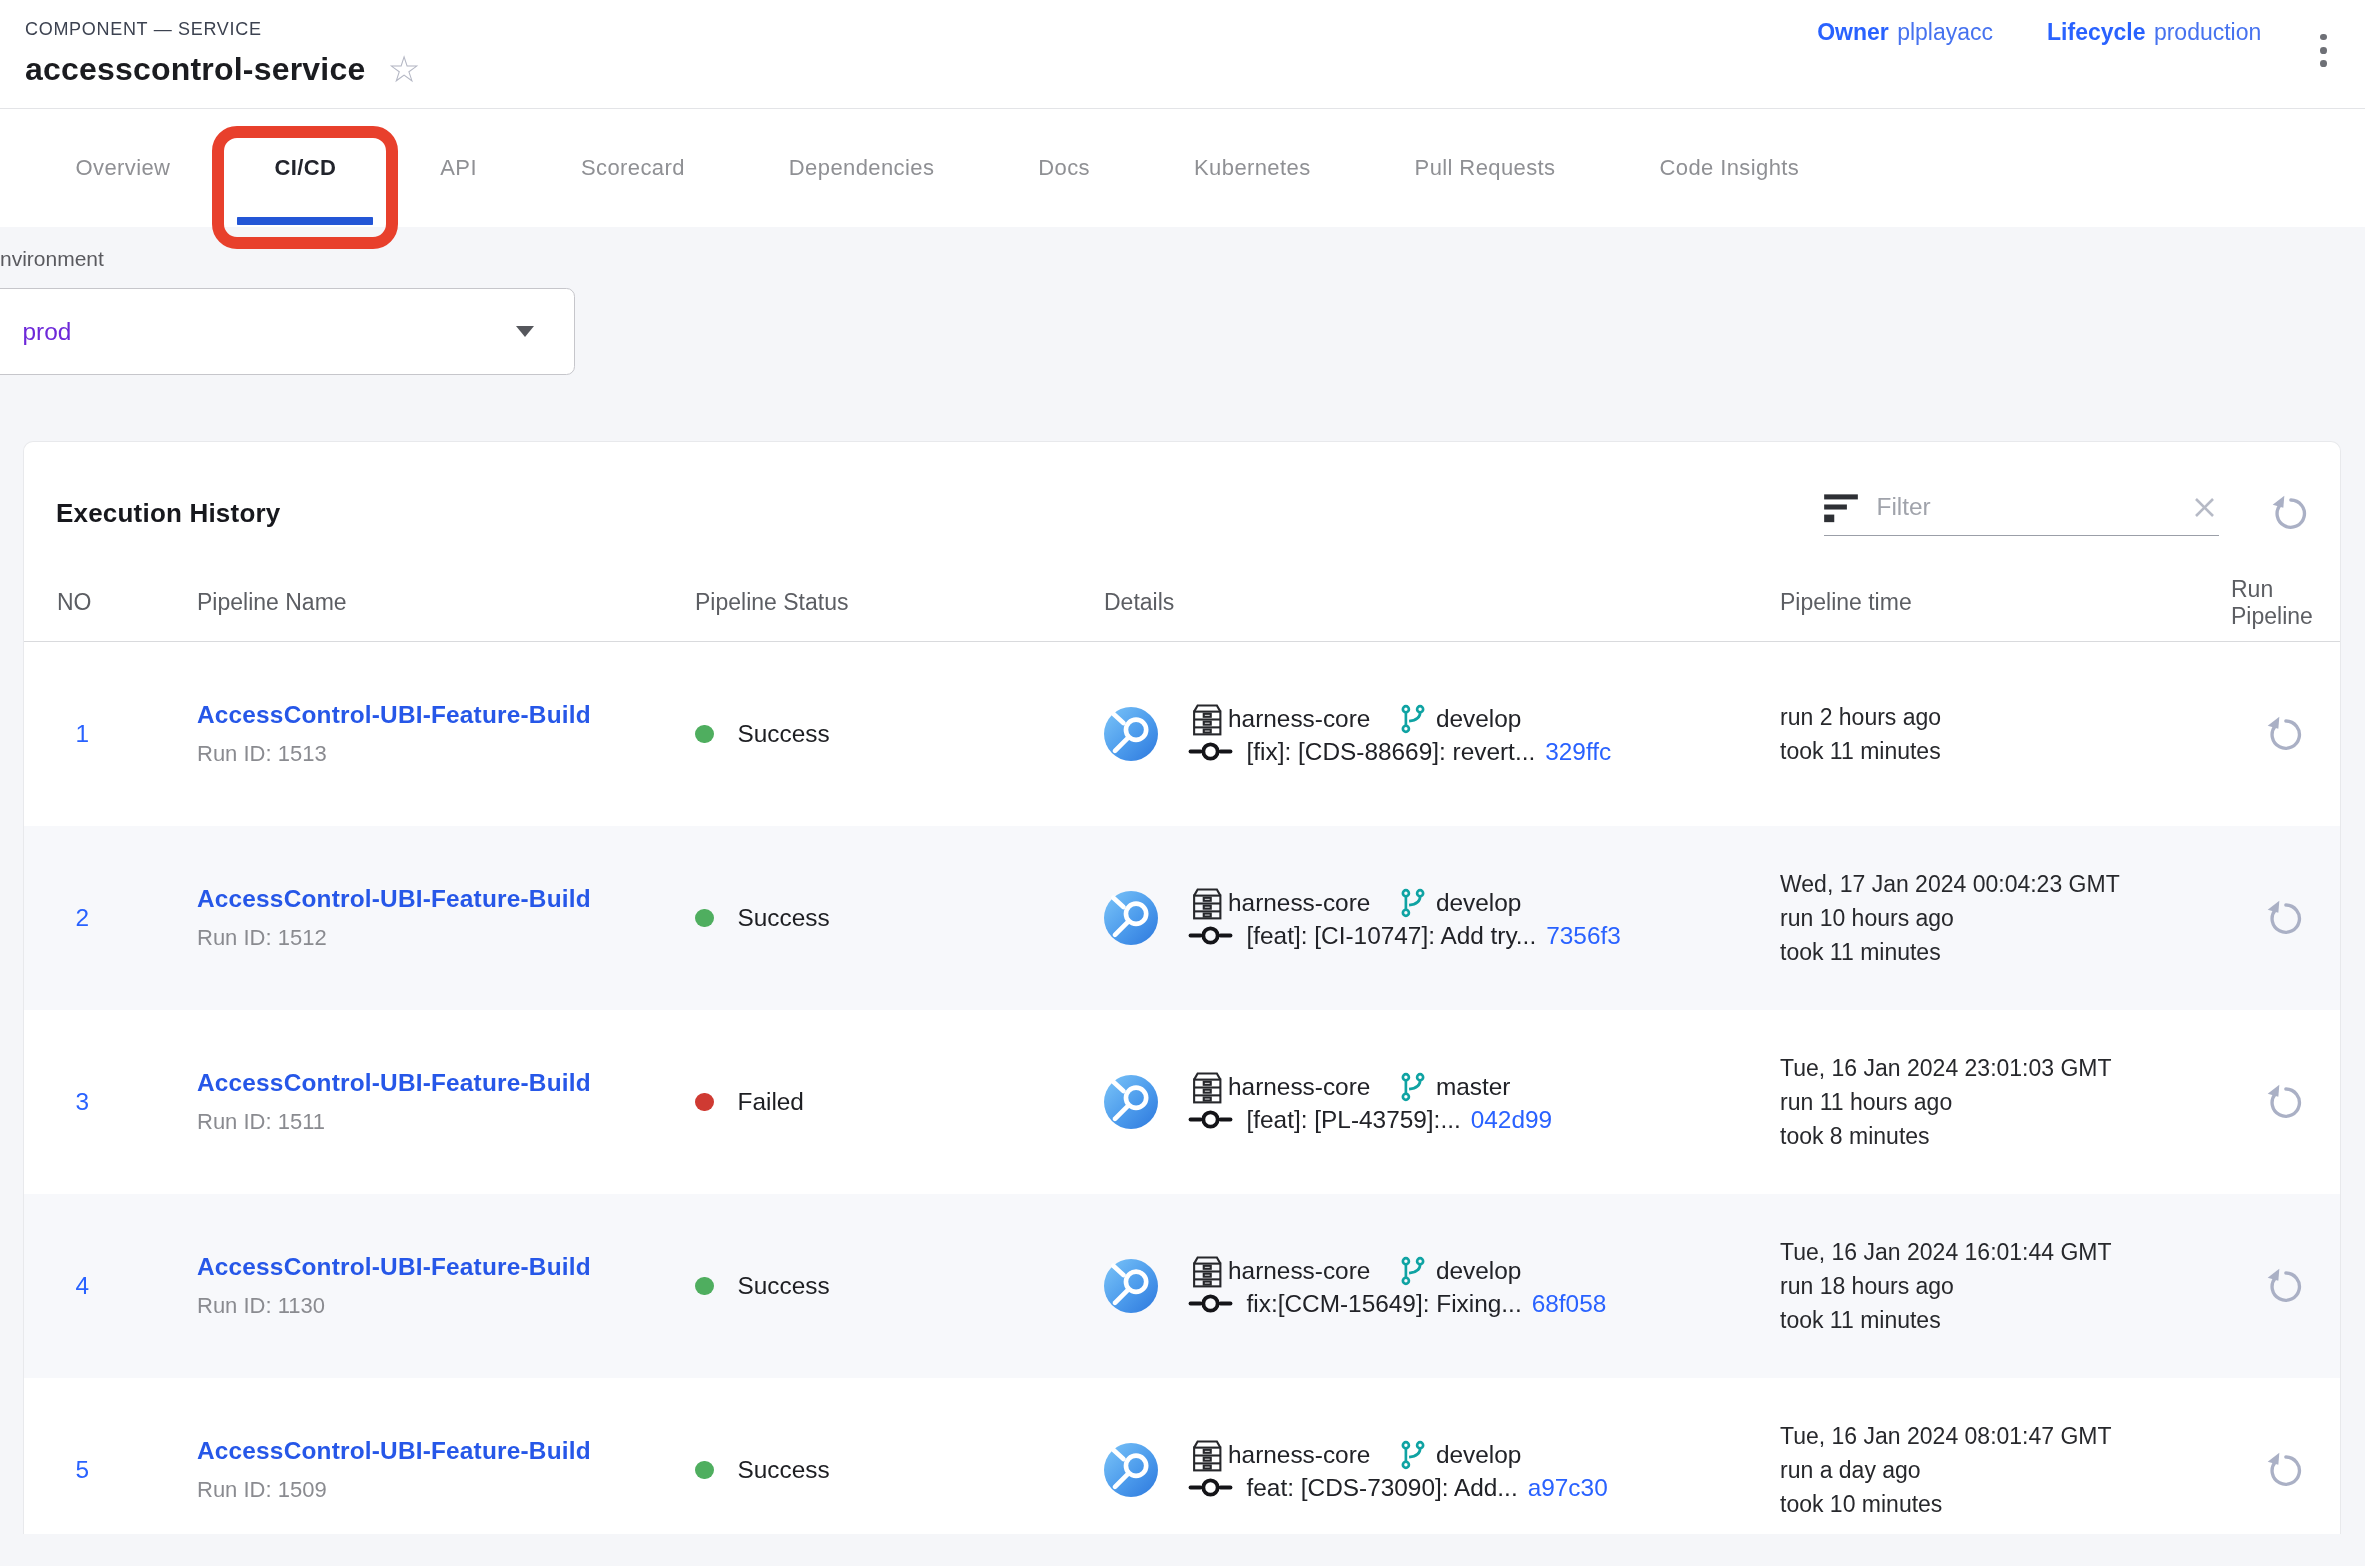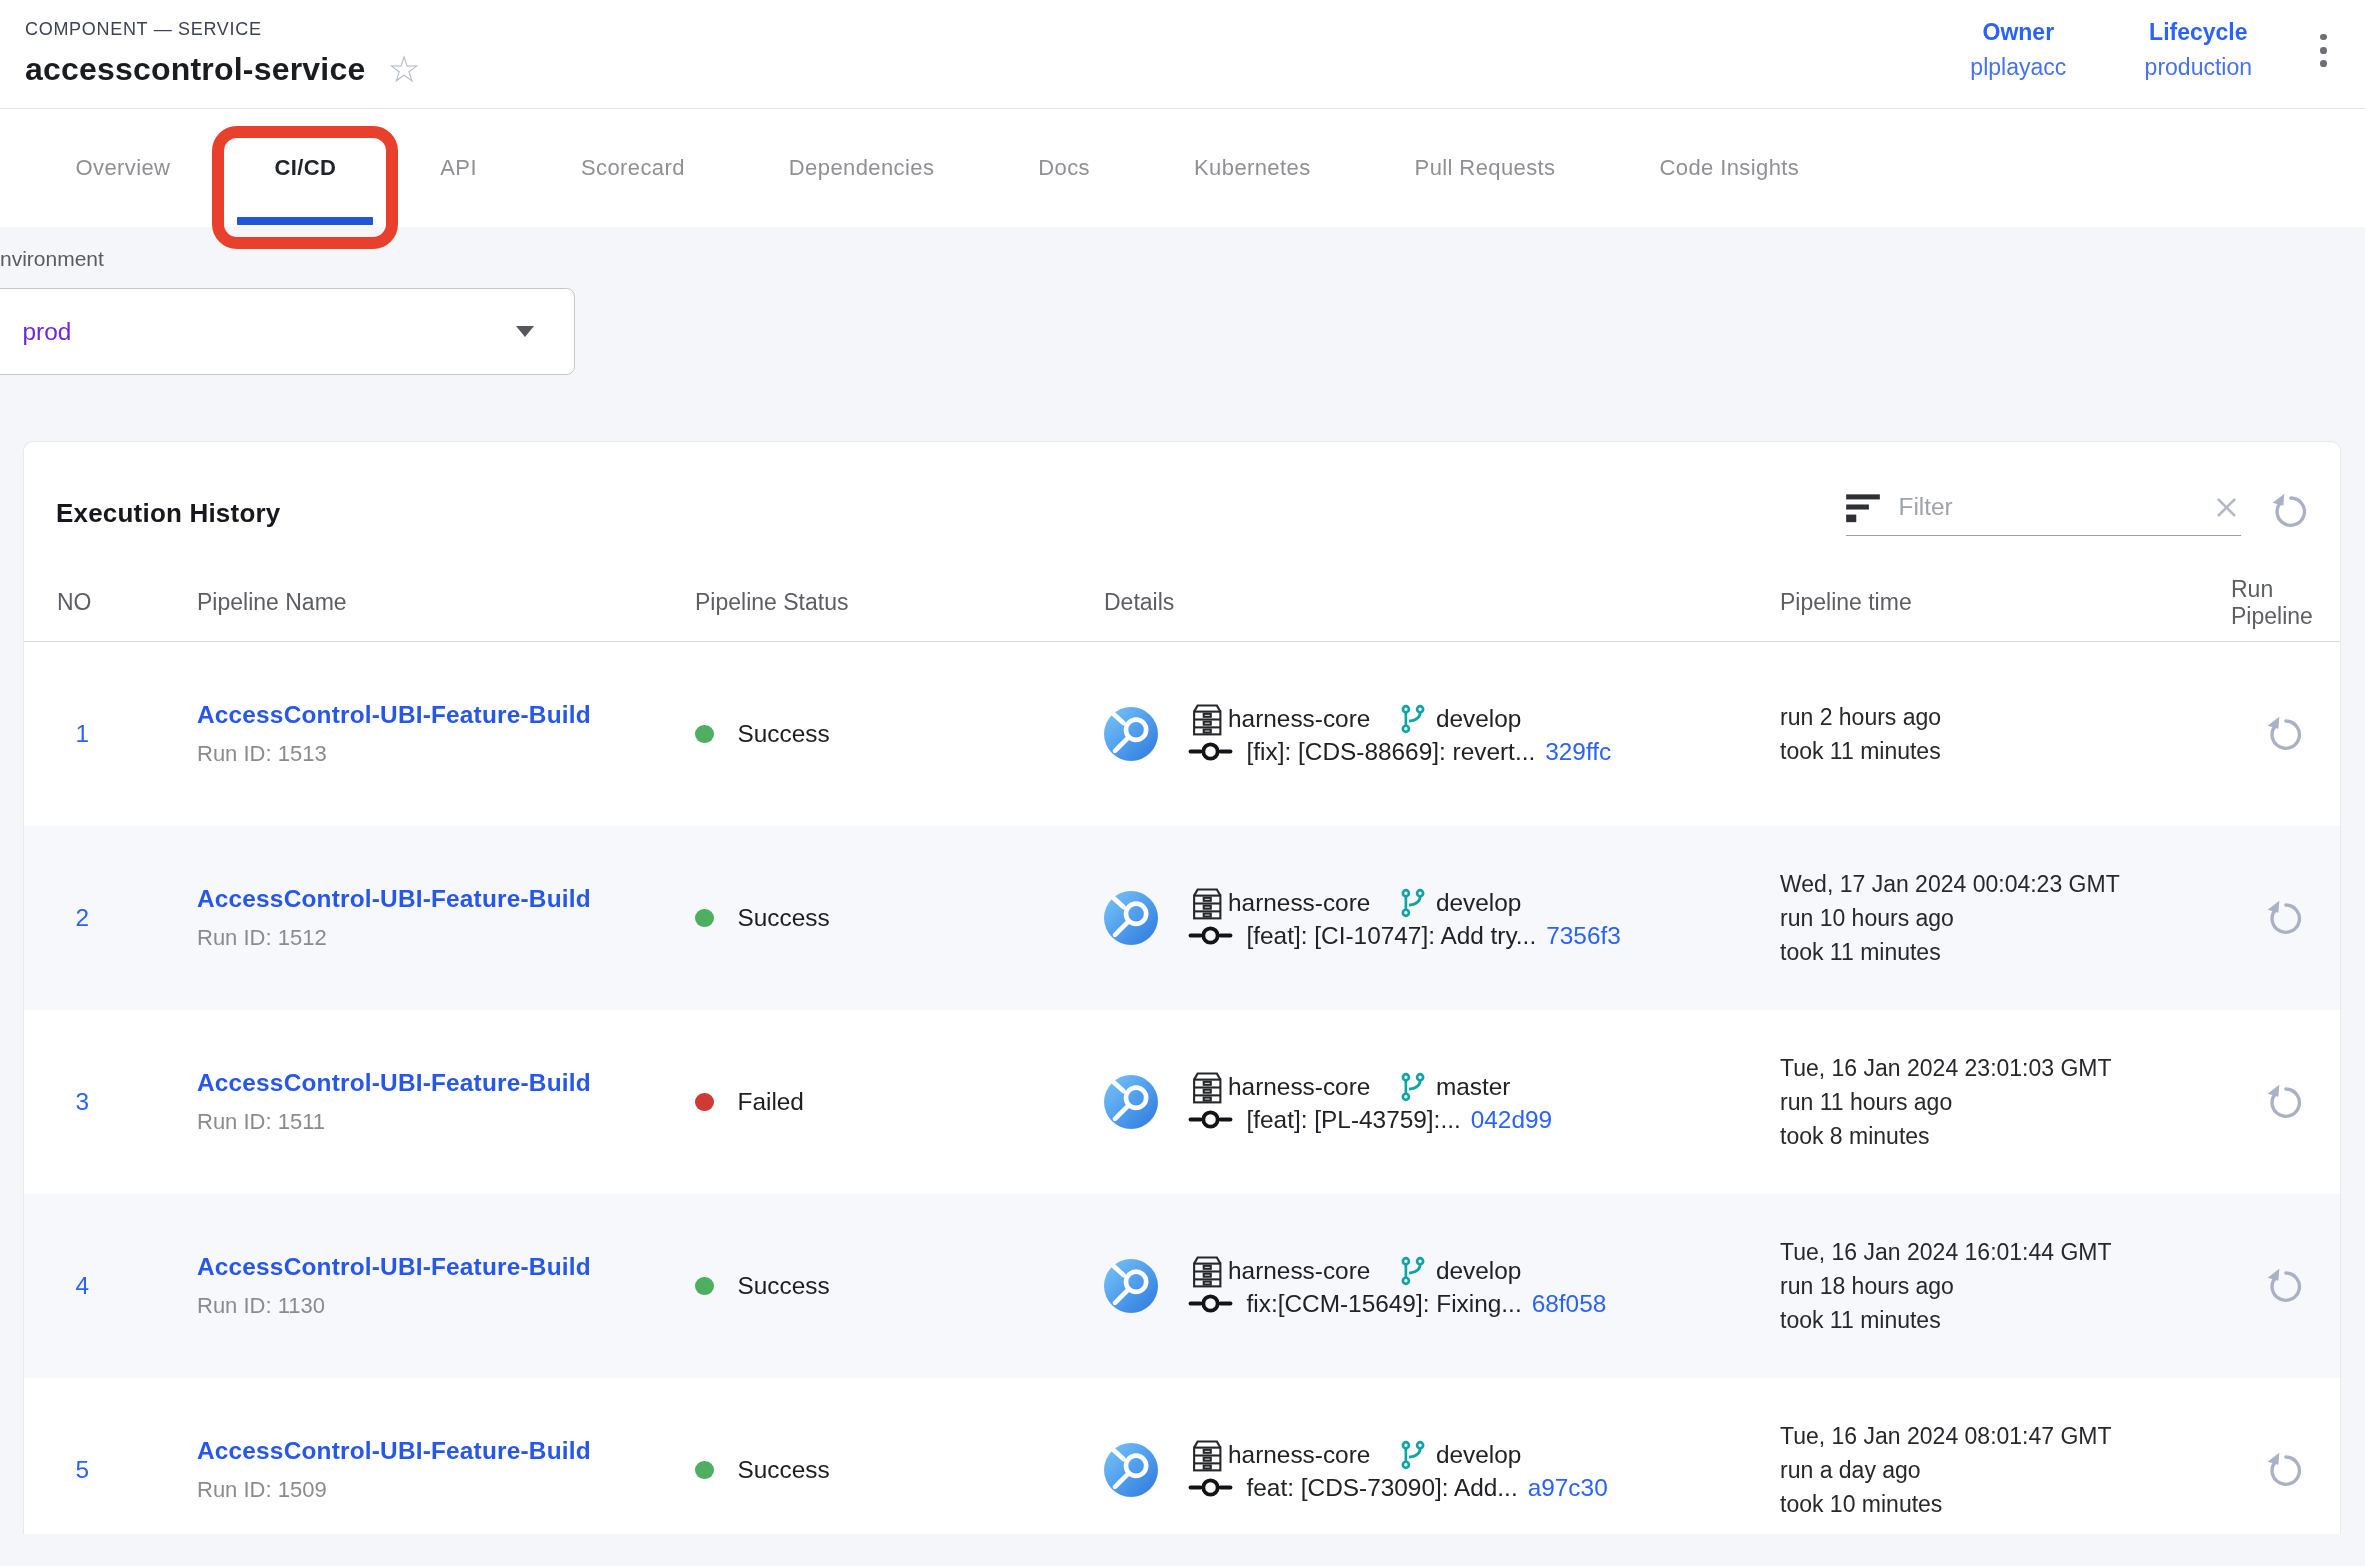--- a/index.html
+++ b/index.html
@@ -24,21 +24,21 @@
   .overline {
     font-size: 18px;
     letter-spacing: 0.7px;
     color: #3c4250;
     font-weight: 500;
   }
   .title-row { display: flex; align-items: center; margin-top: 11.8px; }
   .page-title { font-size: 32px; font-weight: 700; color: #1b1c20; letter-spacing: 0.2px; }
   .star { margin-left: 22px; color: #b4b7c4; font-size: 37px; line-height: 1; cursor: pointer; }
   .header-right { display: flex; gap: 54px; padding-top: 0; }
-  .meta-block { display: flex; flex-direction: column; gap: 8.4px; min-width: 126px; align-items: center; }
+  .meta-block { display: flex; flex-direction: row; gap: 8.4px; min-width: 126px; }
   .meta-label { color: #2962ff; font-weight: 700; font-size: 23px; }
   .meta-value { color: #4672ef; font-size: 23px; cursor: pointer; }
   .kebab { display: flex; flex-direction: column; gap: 6.7px; padding: 8.4px 5px; cursor: pointer; align-self: flex-start; margin-top: 6.7px; }
   .kebab i { width: 6.7px; height: 6.7px; border-radius: 50%; background: #6e7076; display: block; }
 
   
   .tabs {
     background: #ffffff;
     height: 118px;
     display: flex;
@@ -108,21 +108,21 @@
     height: 1093px;
     overflow: hidden;
   }
   .card-head {
     display: flex;
     justify-content: space-between;
     align-items: center;
     padding: 49px 30px 0 32px;
   }
   .panel-title { font-size: 26px; font-weight: 700; color: #17181d; letter-spacing: 0.2px; }
-  .filter-zone { display: flex; align-items: flex-start; gap: 29px; }
+  .filter-zone { display: flex; align-items: center; gap: 51px; }
   .filter-box {
     display: flex;
     align-items: center;
     width: 395px;
     border-bottom: 1.7px solid #9b9fa8;
     padding-bottom: 11.8px;
   }
   .filter-box input {
     border: none; outline: none;
     background: transparent;

